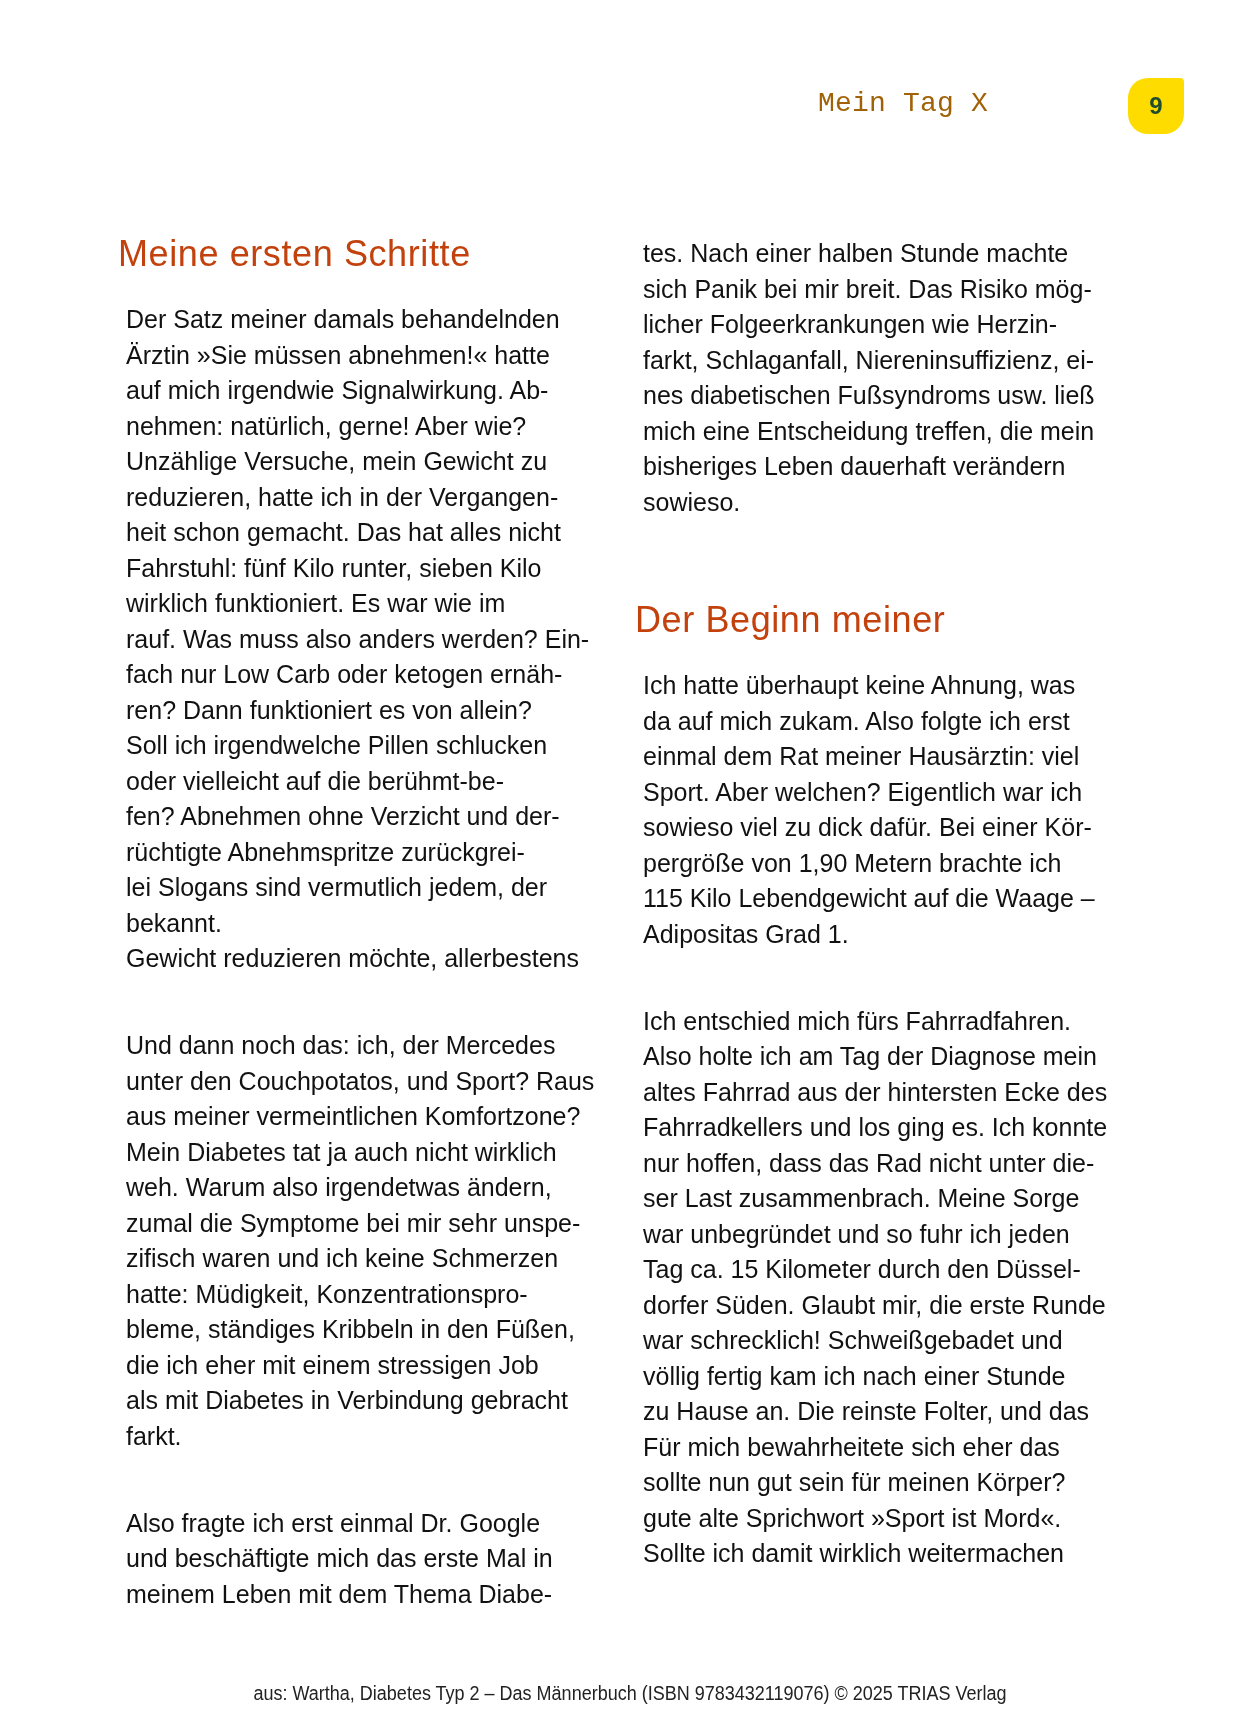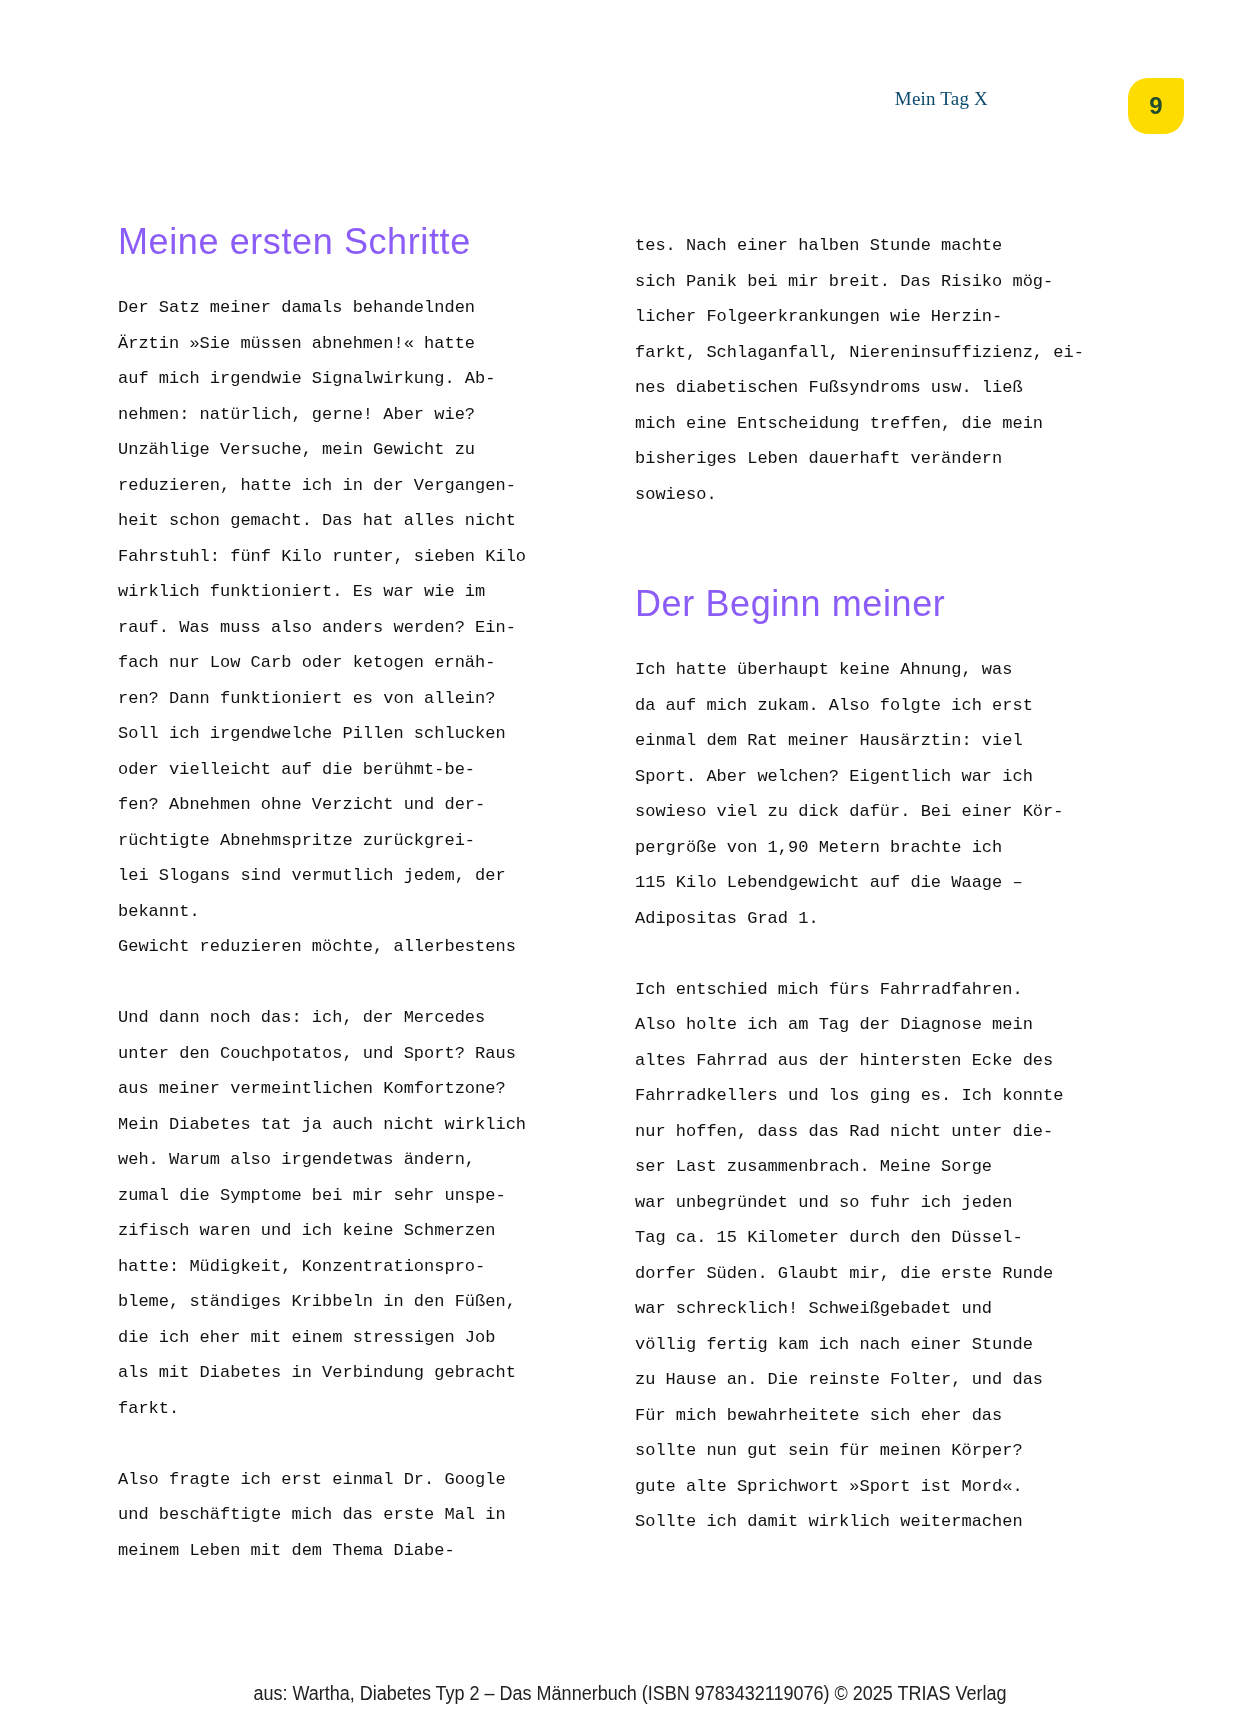--- a/index.html
+++ b/index.html
@@ -12,23 +12,23 @@
       height: 1709px;
       position: relative;
       overflow: hidden;
       font-family: "DejaVu Serif", "Liberation Serif", serif;
       color: #111111;
     }
     .running-header {
       position: absolute;
       top: 88px;
       right: 272px;
-      font-family: Liberation Serif, serif;
-      font-size: 19px;
-      color: #0c4a6e;
+      font-family: Liberation Mono, monospace;
+      font-size: 28px;
+      color: #a16207;
       letter-spacing: 0.2px;
       white-space: nowrap;
     }
     .page-badge {
       position: absolute;
       top: 78px;
       left: 1128px;
       width: 56px;
       height: 56px;
       background: #ffdc00;
@@ -44,33 +44,33 @@
     .column {
       position: absolute;
       top: 220px;
       width: 480px;
     }
     .col-left { left: 118px; }
     .col-right { left: 635px; top: 228px; }
     h2 {
       font-family: "Liberation Sans", "DejaVu Sans", sans-serif;
       font-weight: normal;
-      color: #8b5cf6;
+      color: #c2410c;
       font-size: 36px;
       line-height: 44px;
-      margin: 0 0 26px 0;
+      margin: 12px 0 26px 0;
       letter-spacing: 0.6px;
     }
     .col-right h2 {
       margin-top: 0;
     }
     p {
-      margin: 0;
-      font-family: Liberation Mono, monospace;
-      font-size: 17px;
+      margin: 8px;
+      font-family: Liberation Sans, sans-serif;
+      font-size: 25px;
       line-height: 35.5px;
       color: #111111;
     }
     .line {
       display: block;
       white-space: nowrap;
     }
     .para-gap { height: 35.5px; }
     .section-gap { height: 70px; }
     .footer {

